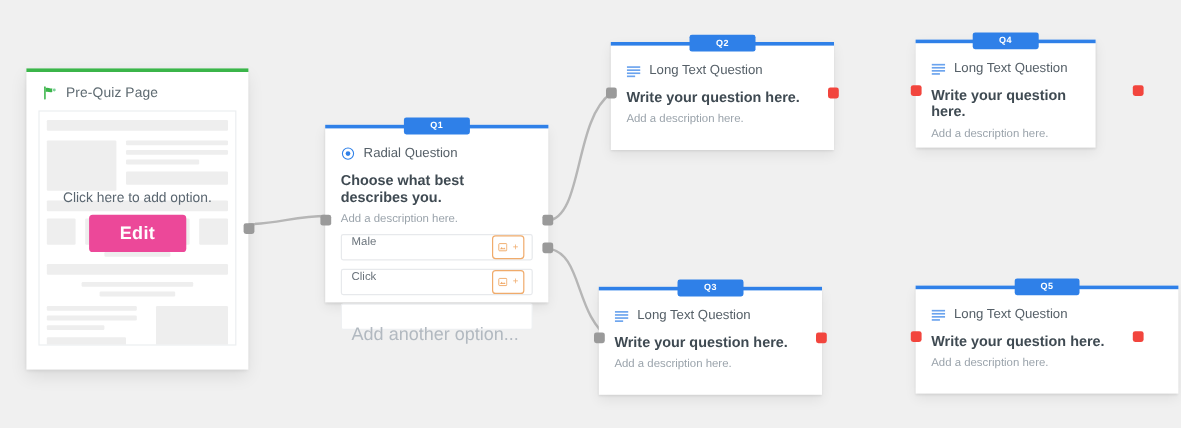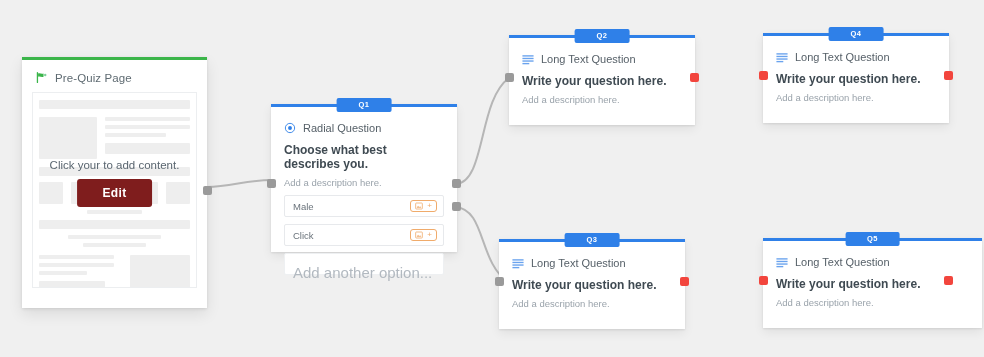--- a/index.html
+++ b/index.html
@@ -74,23 +74,23 @@
     text-align: center;
     font-size: 11.5px;
     color: #5a6670;
     z-index: 4;
   }
   .edit-btn {
     position: absolute;
     left: 50%;
     transform: translateX(-50%);
     top: 86px;
-    background: #7f1d1d;
+    background: #ec4899;
     color: #ffffff;
-    font-size: 12px;
+    font-size: 15px;
     font-weight: bold;
     letter-spacing: .3px;
     padding: 7px 26px;
     border: 0;
     border-radius: 3px;
     z-index: 5;
     cursor: pointer;
   }
 
   
@@ -142,21 +142,20 @@
   }
   .lines-icon { width: 12px; height: 11px; display:block; }
   .radio-icon { width: 12px; height: 12px; display:block; }
 
   
   .opt-row {
     border: 1px solid #e7e9ec;
     border-radius: 2px;
     height: 20px;
     display: flex;
-    align-items: center;
     justify-content: space-between;
     padding: 0 6px 0 8px;
     margin-top: 7px;
     background: #fff;
   }
   .opt-label { font-size: 9.5px; color: #6a737b; }
   .opt-placeholder { font-size: 15px; color: #b2b9c0; margin-top: 16px; }
   .media-pill {
     display: flex;
     align-items: center;
@@ -228,21 +227,21 @@
       <div class="row mt8">
         <div style="flex:1;">
           <div class="sk" style="height:4px;width:90%;"></div>
           <div class="sk mt4" style="height:4px;width:90%;"></div>
           <div class="sk mt4" style="height:4px;width:58%;"></div>
           <div class="sk mt6" style="height:10px;width:80%;"></div>
         </div>
         <div class="sk" style="width:60px;height:42px;"></div>
       </div>
 
-      <div class="overlay-text">Click your to add content.</div>
+      <div class="overlay-text">Click here to add option.</div>
       <button class="edit-btn">Edit</button>
     </div>
 
     <div class="dot" style="left:181px;top:126px;"></div>
   </div>
 
   <div class="qcard" style="left:271px;top:104px;width:186px;height:148px;padding:18px 13px 0 13px;">
     <div class="qtopbar"></div>
     <div class="qbadge">Q1</div>
 
@@ -327,21 +326,21 @@
         </svg>
       </span>
       <span>Long Text Question</span>
     </div>
     <div class="qtext">Write your question here.</div>
     <div class="qdesc">Add a description here.</div>
     <div class="dot" style="left:-4px;top:38px;"></div>
     <div class="dot red" style="left:181px;top:38px;"></div>
   </div>
 
-  <div class="qcard" style="left:763px;top:33px;width:186px;height:90px;padding:18px 13px 0 13px;">
+  <div class="qcard" style="left:763px;top:33px;width:150px;height:90px;padding:18px 13px 0 13px;">
     <div class="qtopbar"></div>
     <div class="qbadge">Q4</div>
     <div class="qtype">
       <span>
         <svg class="lines-icon" viewBox="0 0 14 12" aria-hidden="true">
           <rect x="0.5" y="1" width="13" height="1.6" fill="#6aa3ee"></rect>
           <rect x="0.5" y="4" width="13" height="1.6" fill="#6aa3ee"></rect>
           <rect x="0.5" y="7" width="13" height="1.6" fill="#6aa3ee"></rect>
           <rect x="0.5" y="10" width="8" height="1.6" fill="#6aa3ee"></rect>
         </svg>

